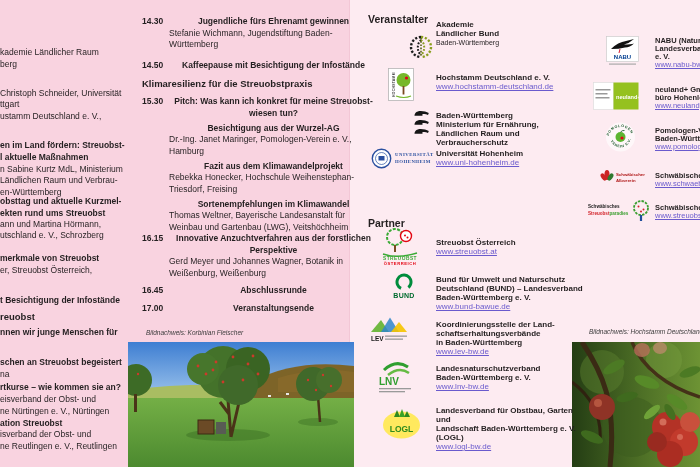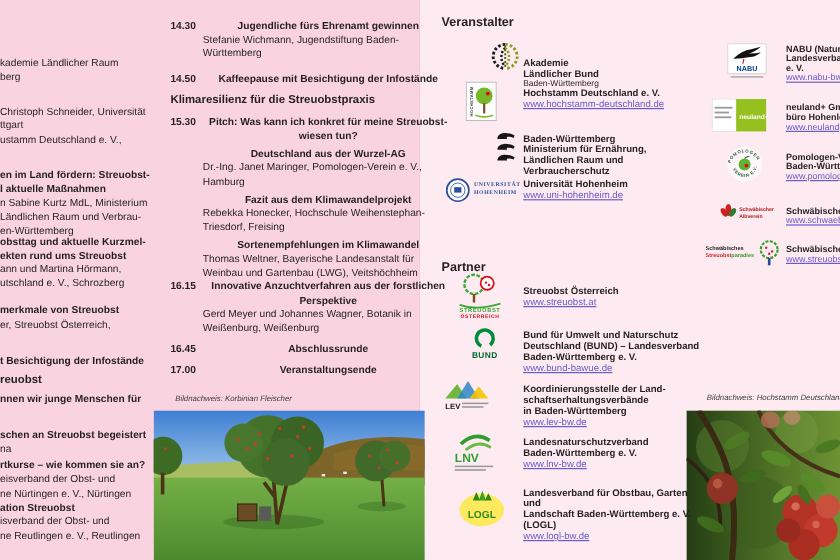--- a/index.html
+++ b/index.html
@@ -85,21 +85,21 @@
     </div>
 
     <div class="sec-h" style="top:78px">Klimaresilienz für die Streuobstpraxis</div>
 
     <div class="entry" style="top:96px">
       <span class="time">15.30</span>
       <div class="sc">
         <div class="st">Pitch: Was kann ich konkret für meine Streuobst-</div>
         <div class="st">wiesen tun?</div>
         <div class="sub">
-          <div class="st">Deutschland aus der Wurzel-AG</div>
+          <div class="st">Besichtigung aus der Wurzel-AG</div>
           <div>Dr.-Ing. Janet Maringer, Pomologen-Verein e. V., Hamburg</div>
         </div>
         <div class="sub">
           <div class="st">Fazit aus dem Klimawandelprojekt</div>
           <div>Rebekka Honecker, Hochschule Weihenstephan-Triesdorf, Freising</div>
         </div>
         <div class="sub">
           <div class="st">Sortenempfehlungen im Klimawandel</div>
           <div>Thomas Weltner, Bayerische Landesanstalt für Weinbau und Gartenbau (LWG), Veitshöchheim</div>
         </div>
@@ -236,21 +236,21 @@
 
   <div class="abs" style="left:409px;top:35px">
     <svg width="24" height="24" viewBox="0 0 24 24">
       <path d="M12,2 A10,10 0 0 0 12,22" fill="none" stroke="#1c1c1c" stroke-width="2.4" stroke-dasharray="2.2 1.7"></path>
       <path d="M12,2 A10,10 0 0 1 12,22" fill="none" stroke="#8a9e1f" stroke-width="2.4" stroke-dasharray="2.2 1.7"></path>
       <path d="M12,5 A6,8.5 0 0 0 12,20" fill="none" stroke="#1c1c1c" stroke-width="2" stroke-dasharray="1.8 1.5"></path>
       <path d="M12,5 A6,8.5 0 0 1 12,20" fill="none" stroke="#8a9e1f" stroke-width="2" stroke-dasharray="1.8 1.5"></path>
       <line x1="12" y1="3" x2="12" y2="21" stroke="#55611a" stroke-width="1.6" stroke-dasharray="1.6 1.6"></line>
     </svg>
   </div>
-  <div class="orgtext" style="top:48px">
+  <div class="orgtext" style="top:20px">
     <div class="nm">Akademie</div>
     <div class="nm">Ländlicher Bund</div>
     <div style="font-size:7px">Baden-Württemberg</div>
   </div>
 
   <div class="abs" style="left:388px;top:68px">
     <svg width="26" height="33" viewBox="0 0 26 33">
       <rect x="0.5" y="0.5" width="25" height="32" fill="#ffffff" stroke="#b5b5b5" stroke-width="0.8"></rect>
       <text transform="rotate(-90 0 0)" x="-29" y="6.5" font-size="3.4" font-weight="bold" fill="#3a3a3a" letter-spacing="0.3">HOCHSTAMM</text>
       <circle cx="15.5" cy="12" r="7" fill="#76b82a"></circle>

